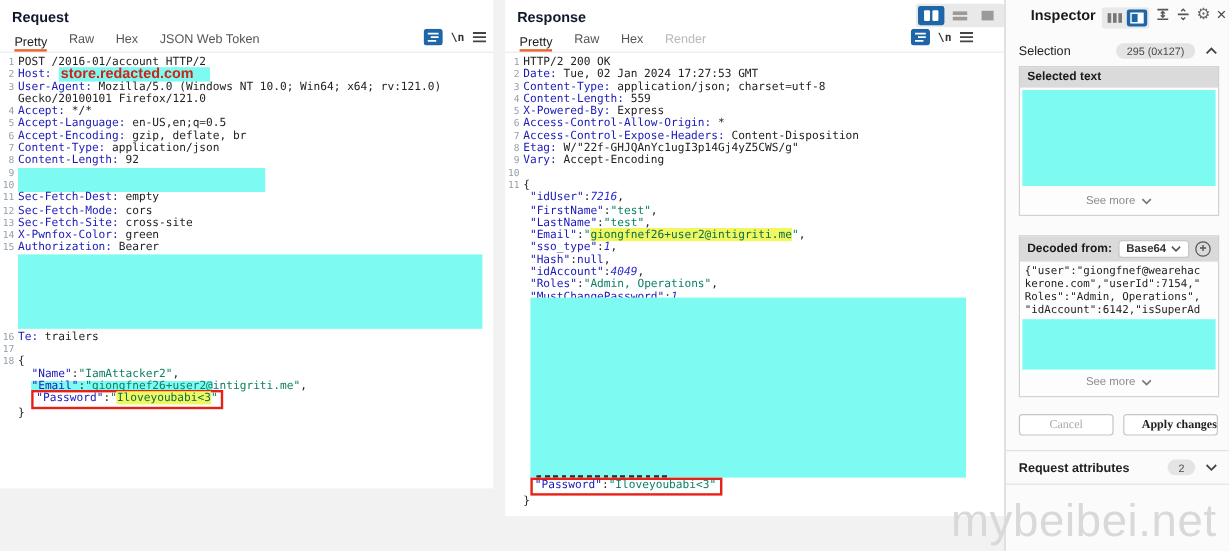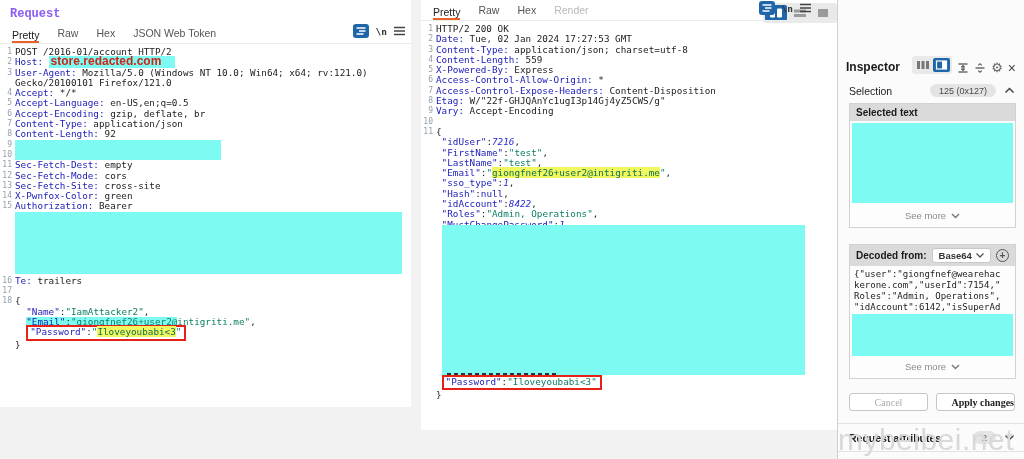--- a/index.html
+++ b/index.html
@@ -6,21 +6,21 @@
   html,body { width:1024px; height:459px; }
   body { font-family:"Liberation Sans", sans-serif; background:#f2f2f2; overflow:hidden; }
   .app { position:relative; width:1024px; height:459px; }
 
   
   .panel { position:absolute; background:#fff; }
   #request-panel  { left:0;   top:0; width:411px; height:407px; }
   #response-panel { left:421px; top:0; width:416px; height:430px; }
   #inspector-panel{ left:837px; top:0; width:187px; height:459px; background:#fbfbfb; border-left:1px solid #cfcfcf; }
 
-  .panel-title { font-size:12px; font-weight:bold; color:#8b5cf6; padding:7px 0 2px 10px;font-family:Liberation Mono, monospace; }
+  .panel-title { font-size:12px; font-weight:bold; color:#0f172a; padding:7px 0 2px 10px; }
   .tabrow { position:relative; display:flex; align-items:flex-end; gap:18px; padding:2px 0 0 12px; height:21px; border-bottom:1px solid #ececec; }
   .tab { font-size:10.5px; color:#555; padding-bottom:4px; cursor:default; white-space:nowrap; }
   .tab.active { color:#222; border-bottom:2px solid #e8632c; padding-bottom:0; }
   .tab.disabled { color:#b9b9b9; }
   .tab-tools { position:absolute; right:6px; top:1px; display:flex; align-items:center; gap:7px; }
   .nl-glyph { font-family:"DejaVu Sans Mono", monospace; font-size:9.5px; font-weight:bold; color:#333; }
 
   
   .seg3 { position:absolute; top:3px; right:0px; }
 
@@ -40,21 +40,21 @@
                font-family:"Liberation Sans", sans-serif; font-weight:bold; font-size:12px; line-height:11px;
                padding:0 14px 1px 2px; margin-top:-1px; vertical-align:top; }
   .struck { background-image:linear-gradient(transparent 12%, #7dfaf1 12%, #7dfaf1 88%, transparent 88%); }
   .cyanblk { display:inline-block; background:#7dfaf1; vertical-align:top; }
   .cutline { display:inline-block; height:3px; width:100px; vertical-align:top;
              background:repeating-linear-gradient(90deg,#2f2f2f 0 4px, transparent 4px 7px); }
   .redbox { display:inline-block; border:2px solid #e62117; padding:0 3px 1px 2px; margin-top:-2px;
             vertical-align:top; background:#fff; }
 
   
-  .insp-head { display:flex; align-items:flex-end; gap:5px; padding:6px 8px 0 8px; height:26px;margin-top:48px; }
+  .insp-head { display:flex; align-items:flex-start; gap:5px; padding:6px 8px 0 21px; height:26px; }
   .insp-title { font-size:12px; font-weight:bold; color:#1a1a1a; margin-right:auto; }
   .icon-btn { display:flex; align-items:center; justify-content:center; cursor:default; }
   .gear { font-size:13px; color:#666; line-height:12px; }
   .close-x { font-size:14px; color:#444; line-height:12px; }
 
   .sel-row { display:flex; align-items:center; padding:0 9px 0 11px; margin-top:10px; }
   .sel-label { font-size:10.5px; color:#222; }
   .attr-label { font-size:10.5px; font-weight:bold; color:#222; }
   .pill { margin-left:auto; margin-right:8px; background:#e4e4e4; border-radius:8px;
           padding:1.5px 9px; font-size:9px; color:#4a4a4a; white-space:nowrap; }
@@ -74,21 +74,21 @@
   .btn-row { display:flex; gap:8px; margin:14px 9px 0 11px; }
   .btn { flex:1; height:18px; border:1px solid #c6c6c6; border-radius:3px; background:#fff;
          font-family:Liberation Serif, serif; font-size:10px; }
   .btn.cancel { color:#ababab; }
   .btn.apply  { color:#222; font-weight:bold;text-align:right; }
 
   .divider { border-top:1px solid #e2e2e2; margin-top:12px; }
   .attr-row { display:flex; align-items:center; padding:7px 9px 7px 11px; }
   .divider2 { border-top:1px solid #e2e2e2; }
 
-  .watermark { position:absolute; right:10px; bottom:2px; font-size:30px; color:#d9d9d9;
+  .watermark { position:absolute; right:10px; bottom:2px; font-size:38px; color:#d9d9d9;
                letter-spacing:0.5px; pointer-events:none; }
 
   svg { display:block; }
 </style>
 </head>
 <body>
 
 <div class="app">
 
   <div class="panel" id="request-panel">
@@ -234,20 +234,21 @@
           </g>
         <g>
             <rect x="31" y="6.5" width="12" height="3" fill="#9a9a9a"></rect>
             <rect x="31" y="11" width="12" height="3" fill="#9a9a9a"></rect>
           </g>
         <g>
             <rect x="55" y="6" width="10" height="8" fill="#9a9a9a"></rect>
           </g>
       </svg>
     </div>
+    <div class="panel-title">Response</div>
     <div class="tabrow">
       <div id="res-tabs" style="display:flex;gap:18px;align-items:flex-end;">
           <span class="tab active">Pretty</span>
           <span class="tab">Raw</span>
           <span class="tab">Hex</span>
           <span class="tab disabled">Render</span>
         </div>
       <div class="tab-tools" style="right:26px;">
         <span class="icon-btn">
           <svg width="16" height="14">
@@ -335,21 +336,21 @@
         <div class="row">
           <span class="gut"></span>
           <span class="code"><span class="s-plain"> </span><span class="s-key">"sso_type"</span><span class="s-plain">:</span><span class="s-num">1</span><span class="s-plain">,</span></span>
         </div>
         <div class="row">
           <span class="gut"></span>
           <span class="code"><span class="s-plain"> </span><span class="s-key">"Hash"</span><span class="s-plain">:</span><span class="s-kw">null</span><span class="s-plain">,</span></span>
         </div>
         <div class="row">
           <span class="gut"></span>
-          <span class="code"><span class="s-plain"> </span><span class="s-key">"idAccount"</span><span class="s-plain">:</span><span class="s-num">8422</span><span class="s-plain">,</span></span>
+          <span class="code"><span class="s-plain"> </span><span class="s-key">"idAccount"</span><span class="s-plain">:</span><span class="s-num">4049</span><span class="s-plain">,</span></span>
         </div>
         <div class="row">
           <span class="gut"></span>
           <span class="code"><span class="s-plain"> </span><span class="s-key">"Roles"</span><span class="s-plain">:</span><span class="s-str">"Admin, Operations"</span><span class="s-plain">,</span></span>
         </div>
         <div class="row">
           <span class="gut"></span>
           <span class="code"><span class="s-plain"> </span><span class="s-key">"MustChangePassword"</span><span class="s-plain">:</span><span class="s-num">1</span><span class="s-plain">,</span></span>
         </div>
         <div class="row" style="height: 150px; margin-top: -5px;">
@@ -408,21 +409,21 @@
             <path d="M4.3 3.4 L6 1.7 L7.7 3.4" fill="none" stroke="#555" stroke-width="1.1"></path>
             <path d="M4.3 8.6 L6 10.3 L7.7 8.6" fill="none" stroke="#555" stroke-width="1.1"></path>
           </svg>
       </span>
       <span class="icon-btn gear">⚙</span>
       <span class="icon-btn close-x">×</span>
     </div>
 
     <div class="sel-row">
       <span class="sel-label">Selection</span>
-      <span class="pill">125 (0x127)</span>
+      <span class="pill">295 (0x127)</span>
       <span class="icon-btn">
         <svg width="11" height="7">
             <polyline points="1.5,5.5 5.5,1.5 9.5,5.5" fill="none" stroke="#444" stroke-width="1.5"></polyline>
           </svg>
       </span>
     </div>
 
     <div class="ibox">
       <div class="ibox-head">Selected text</div>
       <div class="ibox-cyan" style="height:80px;"></div>

